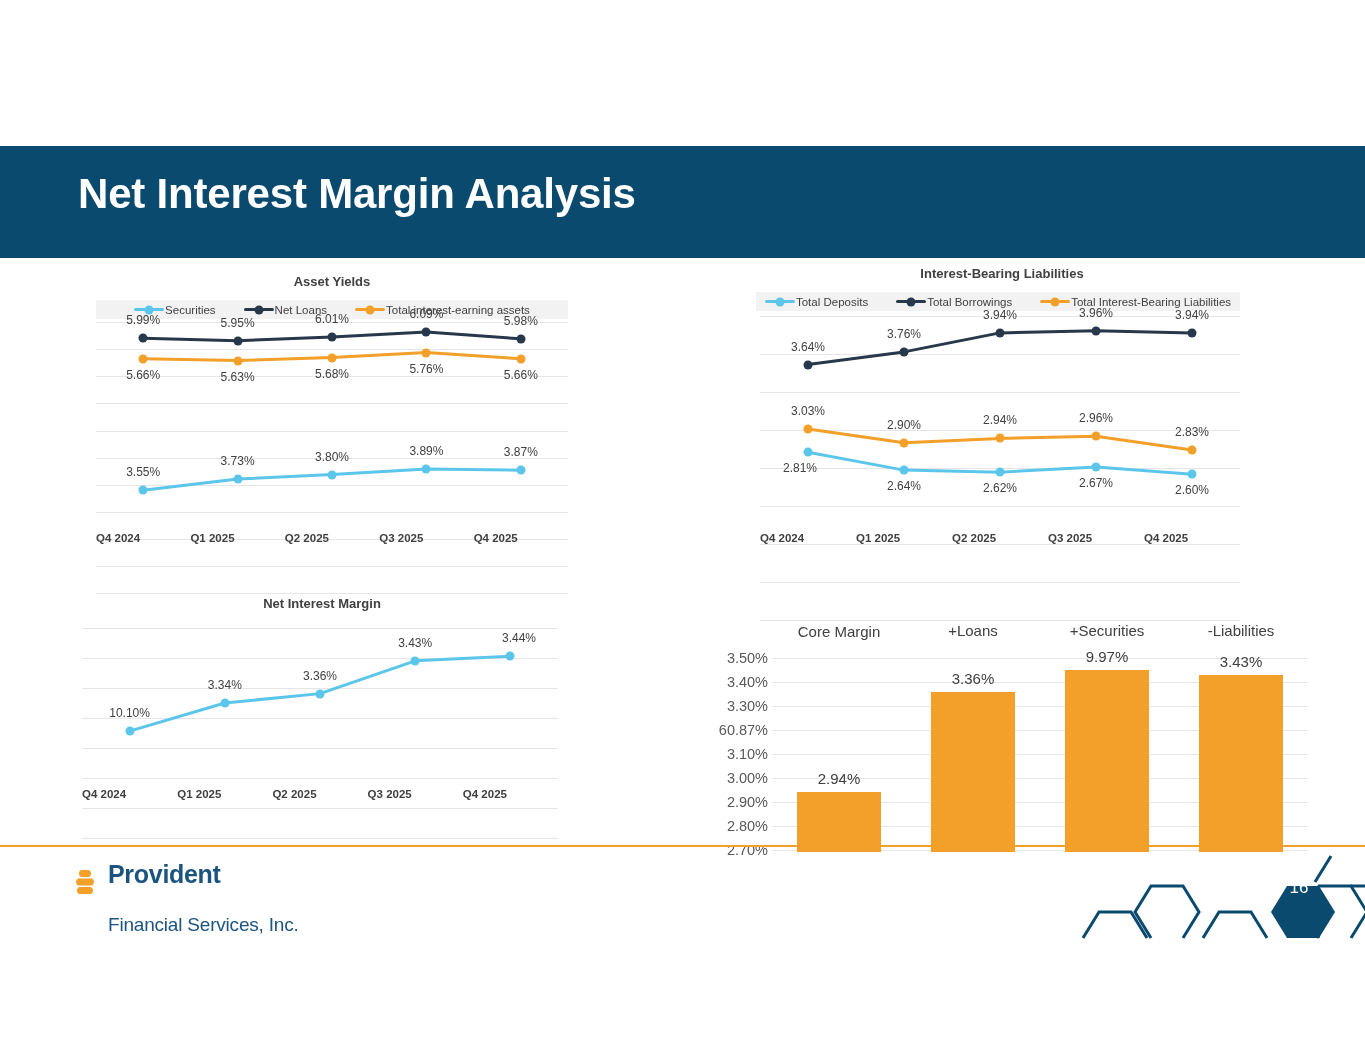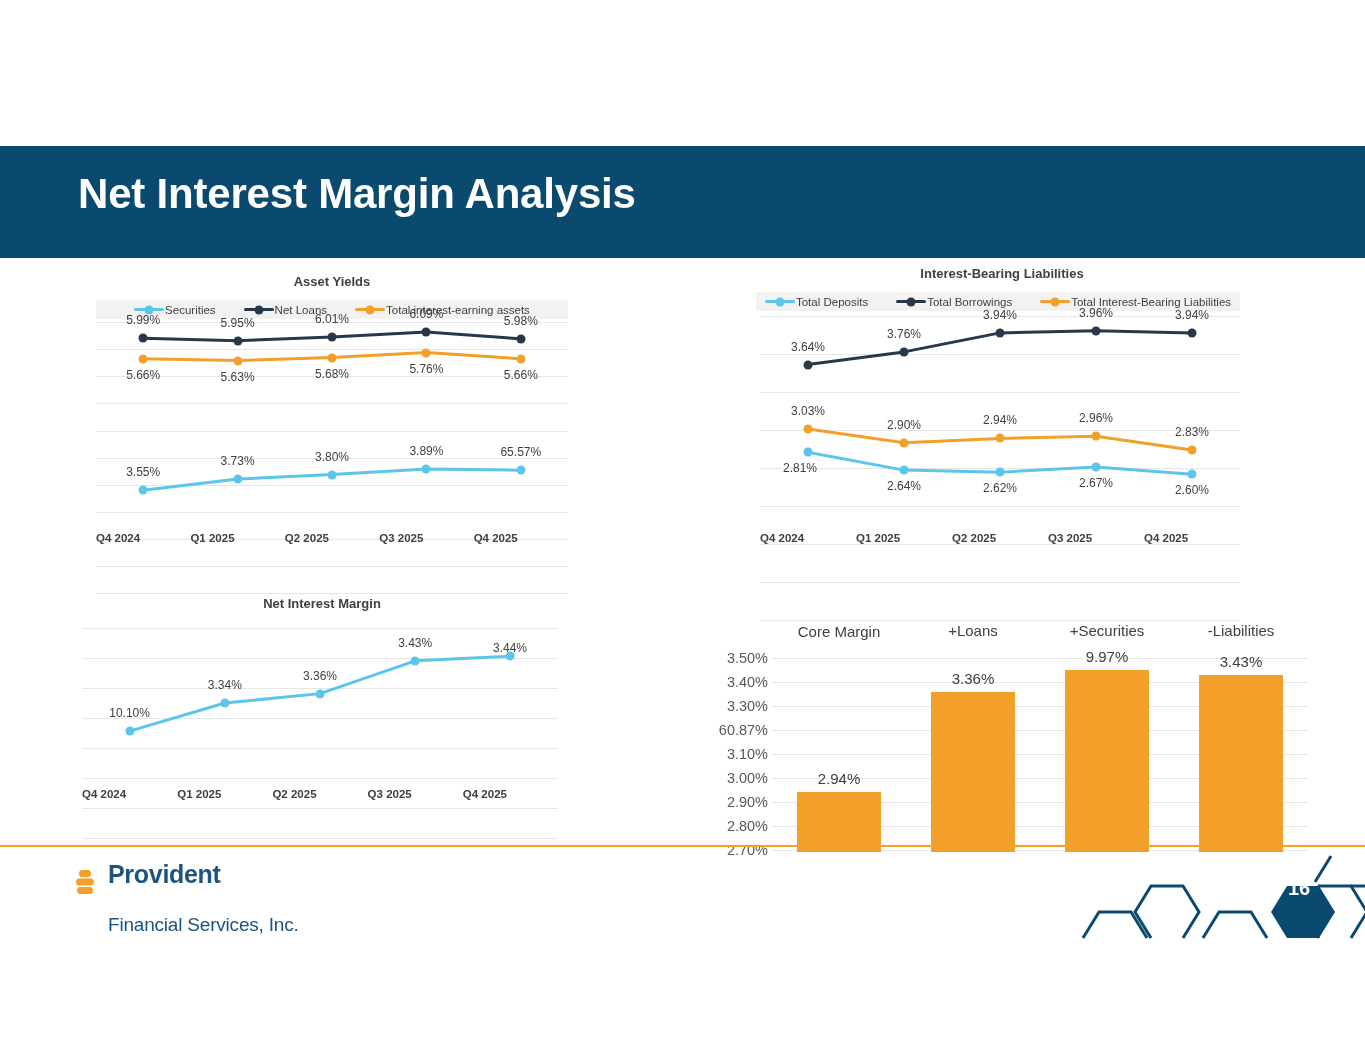--- a/index.html
+++ b/index.html
@@ -61,21 +61,21 @@
   .footer-rule{position:absolute;left:0;top:845px;width:1365px;height:2px;background:#f2a029;}
   .logo{position:absolute;left:68px;top:860px;}
   .logo-mark{position:absolute;left:0;top:6px;width:34px;height:34px;}
   .logo-text1{position:absolute;left:40px;top:0px;font-size:25px;font-weight:bold;color:#1b5480;letter-spacing:-0.3px;}
   .logo-text2{position:absolute;left:40px;top:26px;font-size:19px;color:#1b5480;letter-spacing:-0.2px;margin-top:28px;}
   .hexdeco{position:absolute;right:0;top:838px;width:300px;height:110px;}
   .pagenum{
     position:absolute;left:1268px;top:858px;
     width:62px;height:60px;
     display:flex;align-items:center;justify-content:center;
-    font-size:20px;font-weight:bold;color:#ffffff;
+    font-size:17px;font-weight:normal;color:#ffffff;
   }
 </style>
 </head>
 <body>
 
 <div class="slide">
 
   <div class="header-band">
     <div class="header-title">Net Interest Margin Analysis</div>
   </div>
@@ -121,21 +121,21 @@
         </svg>
         <div class="pt" style="left: 47.2px; top: 168.197px; width: 9px; height: 9px; background: rgb(92, 198, 234);"></div>
         <div class="dlabel" style="left: 47.2px; top: 143.197px;">3.55%</div>
         <div class="pt" style="left: 141.6px; top: 156.984px; width: 9px; height: 9px; background: rgb(92, 198, 234);"></div>
         <div class="dlabel" style="left: 141.6px; top: 131.984px;">3.73%</div>
         <div class="pt" style="left: 236px; top: 152.623px; width: 9px; height: 9px; background: rgb(92, 198, 234);"></div>
         <div class="dlabel" style="left: 236px; top: 127.623px;">3.80%</div>
         <div class="pt" style="left: 330.4px; top: 147.016px; width: 9px; height: 9px; background: rgb(92, 198, 234);"></div>
         <div class="dlabel" style="left: 330.4px; top: 122.016px;">3.89%</div>
         <div class="pt" style="left: 424.8px; top: 148.262px; width: 9px; height: 9px; background: rgb(92, 198, 234);"></div>
-        <div class="dlabel" style="left: 424.8px; top: 123.262px;">65.57%</div>
+        <div class="dlabel" style="left: 424.8px; top: 123.262px;">3.87%</div>
         <div class="pt" style="left: 47.2px; top: 16.1967px; width: 9px; height: 9px; background: rgb(39, 56, 75);"></div>
         <div class="dlabel" style="left: 47.2px; top: -8.80328px;">5.99%</div>
         <div class="pt" style="left: 141.6px; top: 18.6885px; width: 9px; height: 9px; background: rgb(39, 56, 75);"></div>
         <div class="dlabel" style="left: 141.6px; top: -6.31148px;">5.95%</div>
         <div class="pt" style="left: 236px; top: 14.9508px; width: 9px; height: 9px; background: rgb(39, 56, 75);"></div>
         <div class="dlabel" style="left: 236px; top: -10.0492px;">6.01%</div>
         <div class="pt" style="left: 330.4px; top: 9.96721px; width: 9px; height: 9px; background: rgb(39, 56, 75);"></div>
         <div class="dlabel" style="left: 330.4px; top: -15.0328px;">6.09%</div>
         <div class="pt" style="left: 424.8px; top: 16.8197px; width: 9px; height: 9px; background: rgb(39, 56, 75);"></div>
         <div class="dlabel" style="left: 424.8px; top: -8.18033px;">5.98%</div>
@@ -252,21 +252,21 @@
         </svg>
         <div class="pt" style="left: 47.6px; top: 103.125px; width: 9px; height: 9px; background: rgb(92, 198, 234);"></div>
         <div class="dlabel" style="left: 47.6px; top: 78.125px;">10.10%</div>
         <div class="pt" style="left: 142.8px; top: 75px; width: 9px; height: 9px; background: rgb(92, 198, 234);"></div>
         <div class="dlabel" style="left: 142.8px; top: 50px;">3.34%</div>
         <div class="pt" style="left: 238px; top: 65.625px; width: 9px; height: 9px; background: rgb(92, 198, 234);"></div>
         <div class="dlabel" style="left: 238px; top: 40.625px;">3.36%</div>
         <div class="pt" style="left: 333.2px; top: 32.8125px; width: 9px; height: 9px; background: rgb(92, 198, 234);"></div>
         <div class="dlabel" style="left: 333.2px; top: 7.8125px;">3.43%</div>
         <div class="pt" style="left: 428.4px; top: 28.125px; width: 9px; height: 9px; background: rgb(92, 198, 234);"></div>
-        <div class="dlabel" style="left: 428px; top: 3.125px; margin-top: 10px;">3.44%</div>
+        <div class="dlabel" style="left: 437px; top: 3.125px;">3.44%</div>
       </div>
     <div class="cat-axis" style="left:10px;top:192px;width:476px;">
         <div>Q4 2024</div>
         <div>Q1 2025</div>
         <div>Q2 2025</div>
         <div>Q3 2025</div>
         <div>Q4 2025</div>
       </div>
   </div>
 

